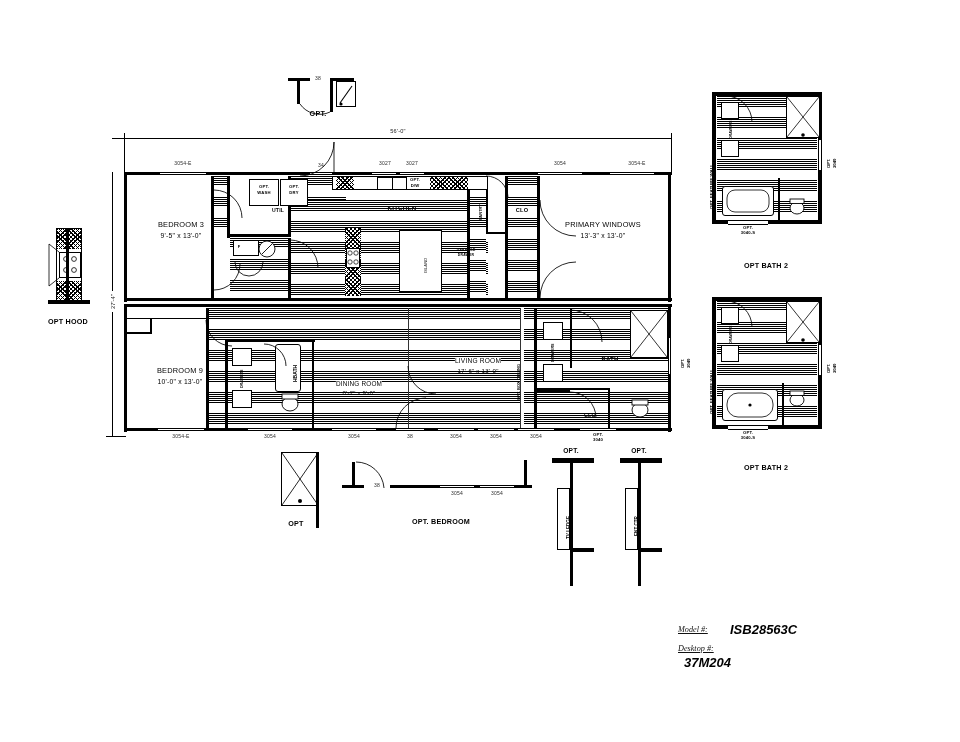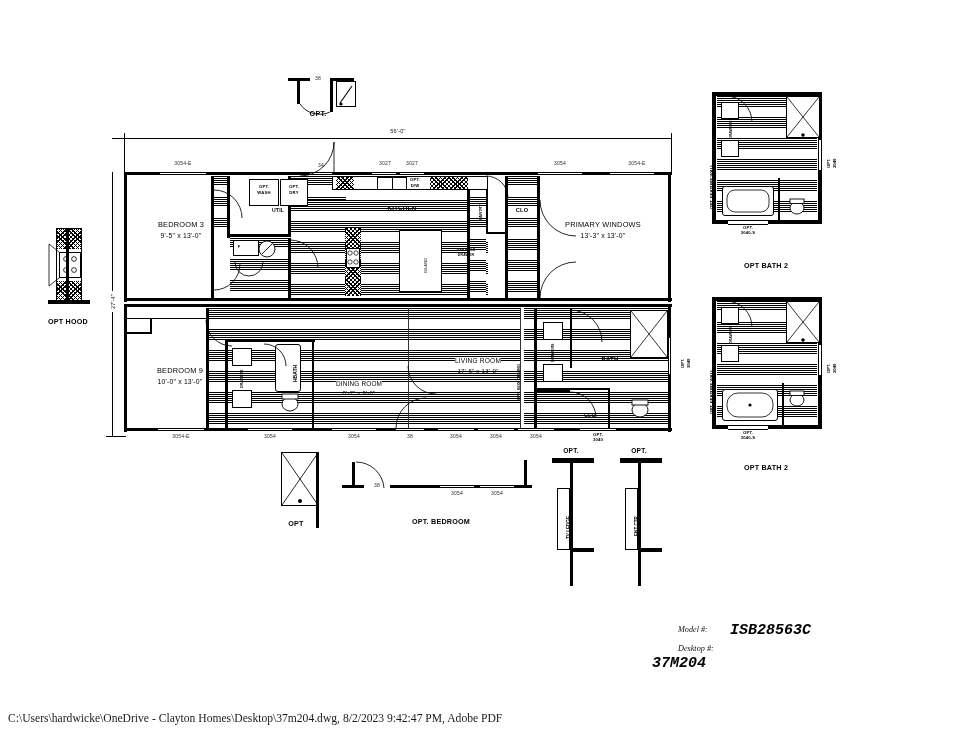--- a/index.html
+++ b/index.html
@@ -50,22 +50,22 @@
   .winopen{position:absolute;background:#fff;border-top:0.9px solid #000;border-bottom:0.9px solid #000;box-sizing:border-box;}
   .winopenV{position:absolute;background:#fff;border-left:0.9px solid #000;border-right:0.9px solid #000;box-sizing:border-box;}
   svg.ov{position:absolute;left:0;top:0;width:960px;height:742px;overflow:visible;pointer-events:none;}
 
   
   #footer{
     position:absolute;left:8px;top:712px;font-size:11.6px;
     font-family:"Liberation Serif",serif;color:#1a1a1a;white-space:nowrap;
   }
   
-  .mblabel{position:absolute;font-style:italic;font-size:8.2px;font-family:"Liberation Serif",serif;color:#111;}
-  .mbval{position:absolute;font-style:italic;font-weight:bold;font-size:15px;font-family:Liberation Mono, monospace;color:#000;}
+  .mblabel{position:absolute;font-style:italic;font-size:8.2px;font-family:"Liberation Serif",serif;color:#111;text-decoration:underline;}
+  .mbval{position:absolute;font-style:italic;font-weight:bold;font-size:13px;font-family:Liberation Sans, sans-serif;color:#000;}
 </style>
 </head>
 <body>
 
 <div id="stage">
 
   <div class="thin" style="left:124px;top:138px;width:548px;height:0.7px;"></div>
   <div class="thin" style="left:124px;top:133px;width:0.7px;height:40px;"></div>
   <div class="thin" style="left:671px;top:133px;width:0.7px;height:40px;"></div>
   <div class="thin" style="left:112px;top:138px;width:14px;height:0.7px;"></div>
@@ -413,17 +413,16 @@
   <div class="wallV" style="left:782px;top:383px;width:2.4px;height:44px;"></div>
   <div class="vtext" style="left:826px;top:373px;font-size:4.2px;transform:rotate(-90deg);">OPT.</div>
   <div class="vtext" style="left:832px;top:373px;font-size:4.2px;transform:rotate(-90deg);">3040</div>
   <div class="lbl tiny" style="left:748px;top:431px;">OPT.</div>
   <div class="lbl tiny" style="left:748px;top:436px;">3040-S</div>
   <div class="lbl cap" style="left:766px;top:464px;">OPT BATH 2</div>
 
   <div class="mblabel" style="left:678px;top:625px;">Model #:</div>
   <div class="mbval" style="left:730px;top:622px;">ISB28563C</div>
   <div class="mblabel" style="left:678px;top:644px;">Desktop #:</div>
-  <div class="mbval" style="left:652px;top:655px;">37M204</div>
-
-  <div id="footer">C:\Users\hardwicke\OneDrive - Clayton Homes\Desktop\37m204.dwg, 8/2/2023 9:42:47 PM, Adobe PDF</div>
+  <div class="mbval" style="left:684px;top:655px;">37M204</div>
+
 
 </div>
 
 </body></html>

